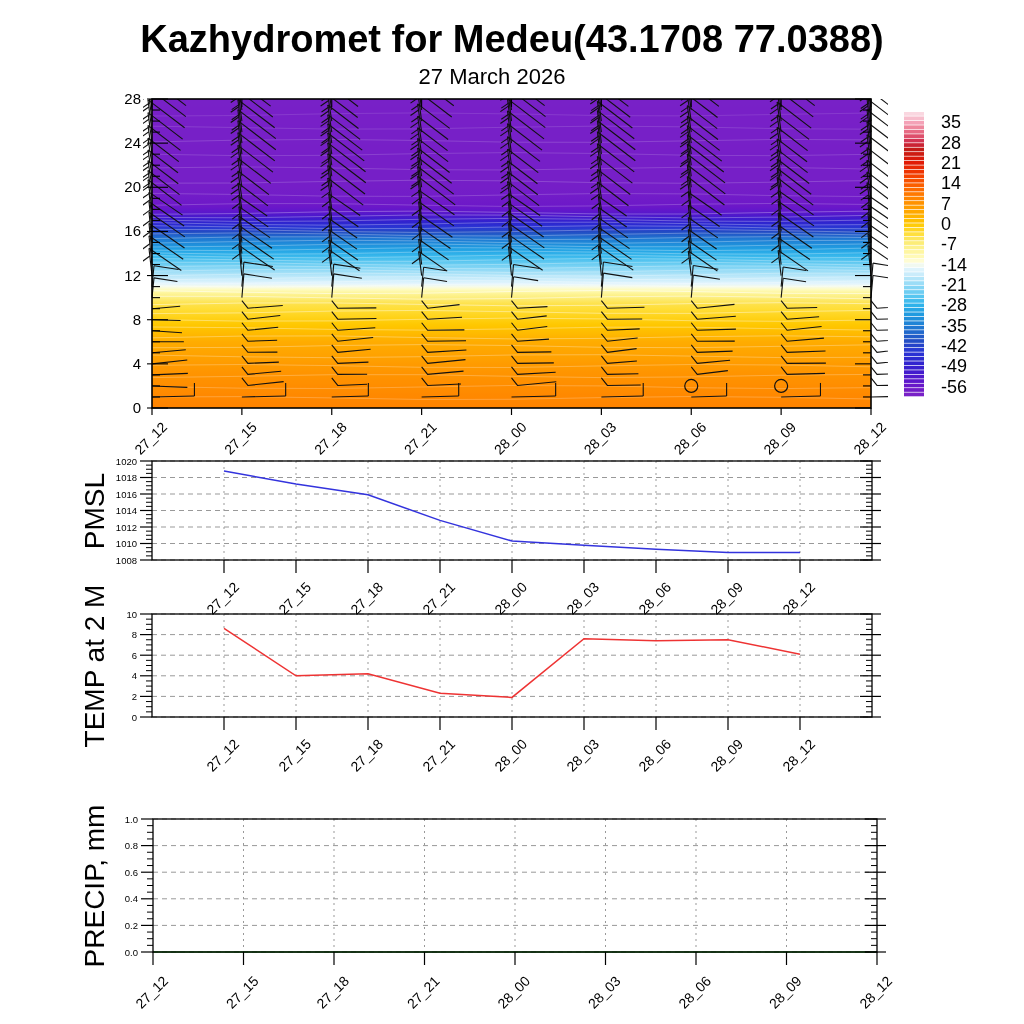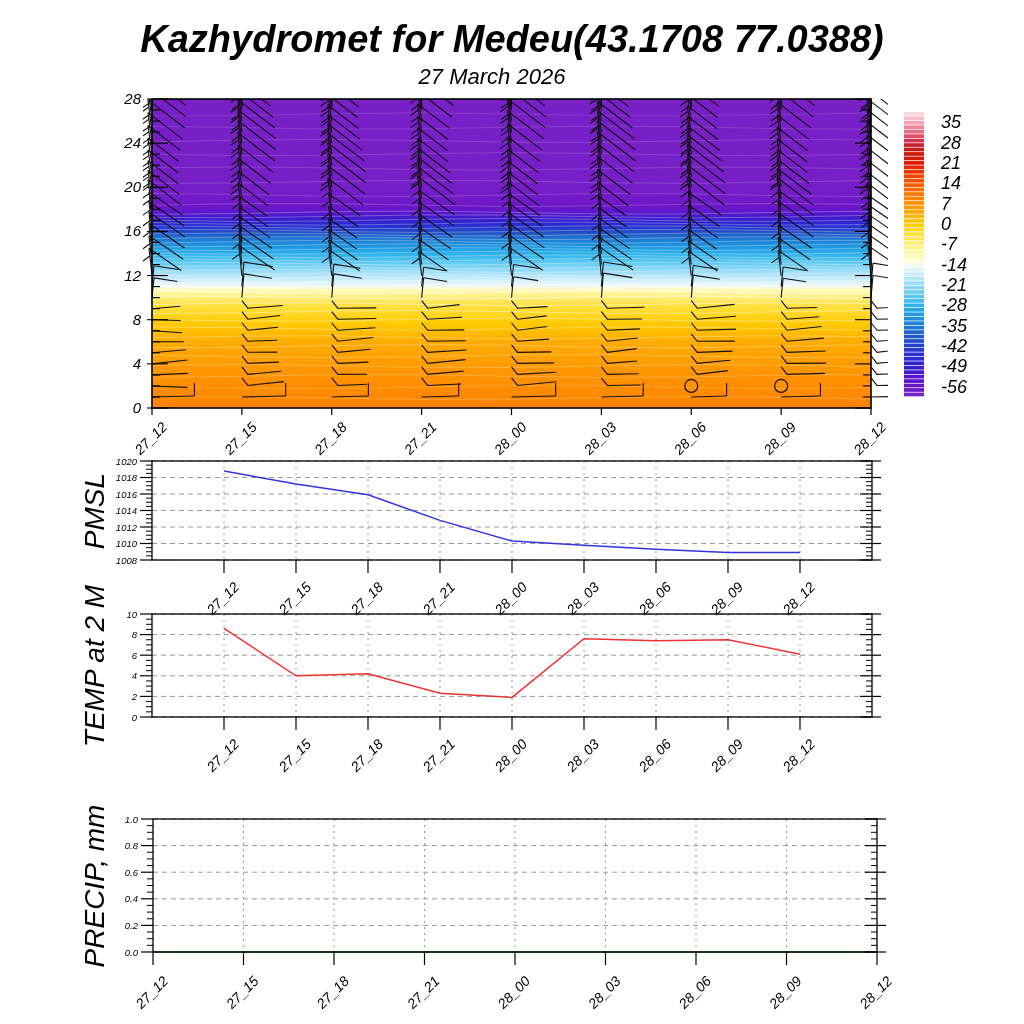--- a/index.html
+++ b/index.html
@@ -1,17 +1,17 @@
 <!DOCTYPE html>
 <html><head>
 <meta charset="utf-8">
 <style>
   html,body{margin:0;padding:0;background:#ffffff;}
   .page{position:relative;width:1024px;height:1024px;background:#fff;overflow:hidden;
-        font-family:"Liberation Sans",sans-serif;font-style:italic;}
+        font-family:"Liberation Sans",sans-serif;}
   svg{display:block}
   text{font-family:"Liberation Sans",sans-serif;fill:#000;}
   .title{font-size:38px;font-weight:bold;}
   .subtitle{font-size:22px;}
   .ylab{font-size:28px;}
 </style>
 </head>
 <body>
 
 <div class="page">

